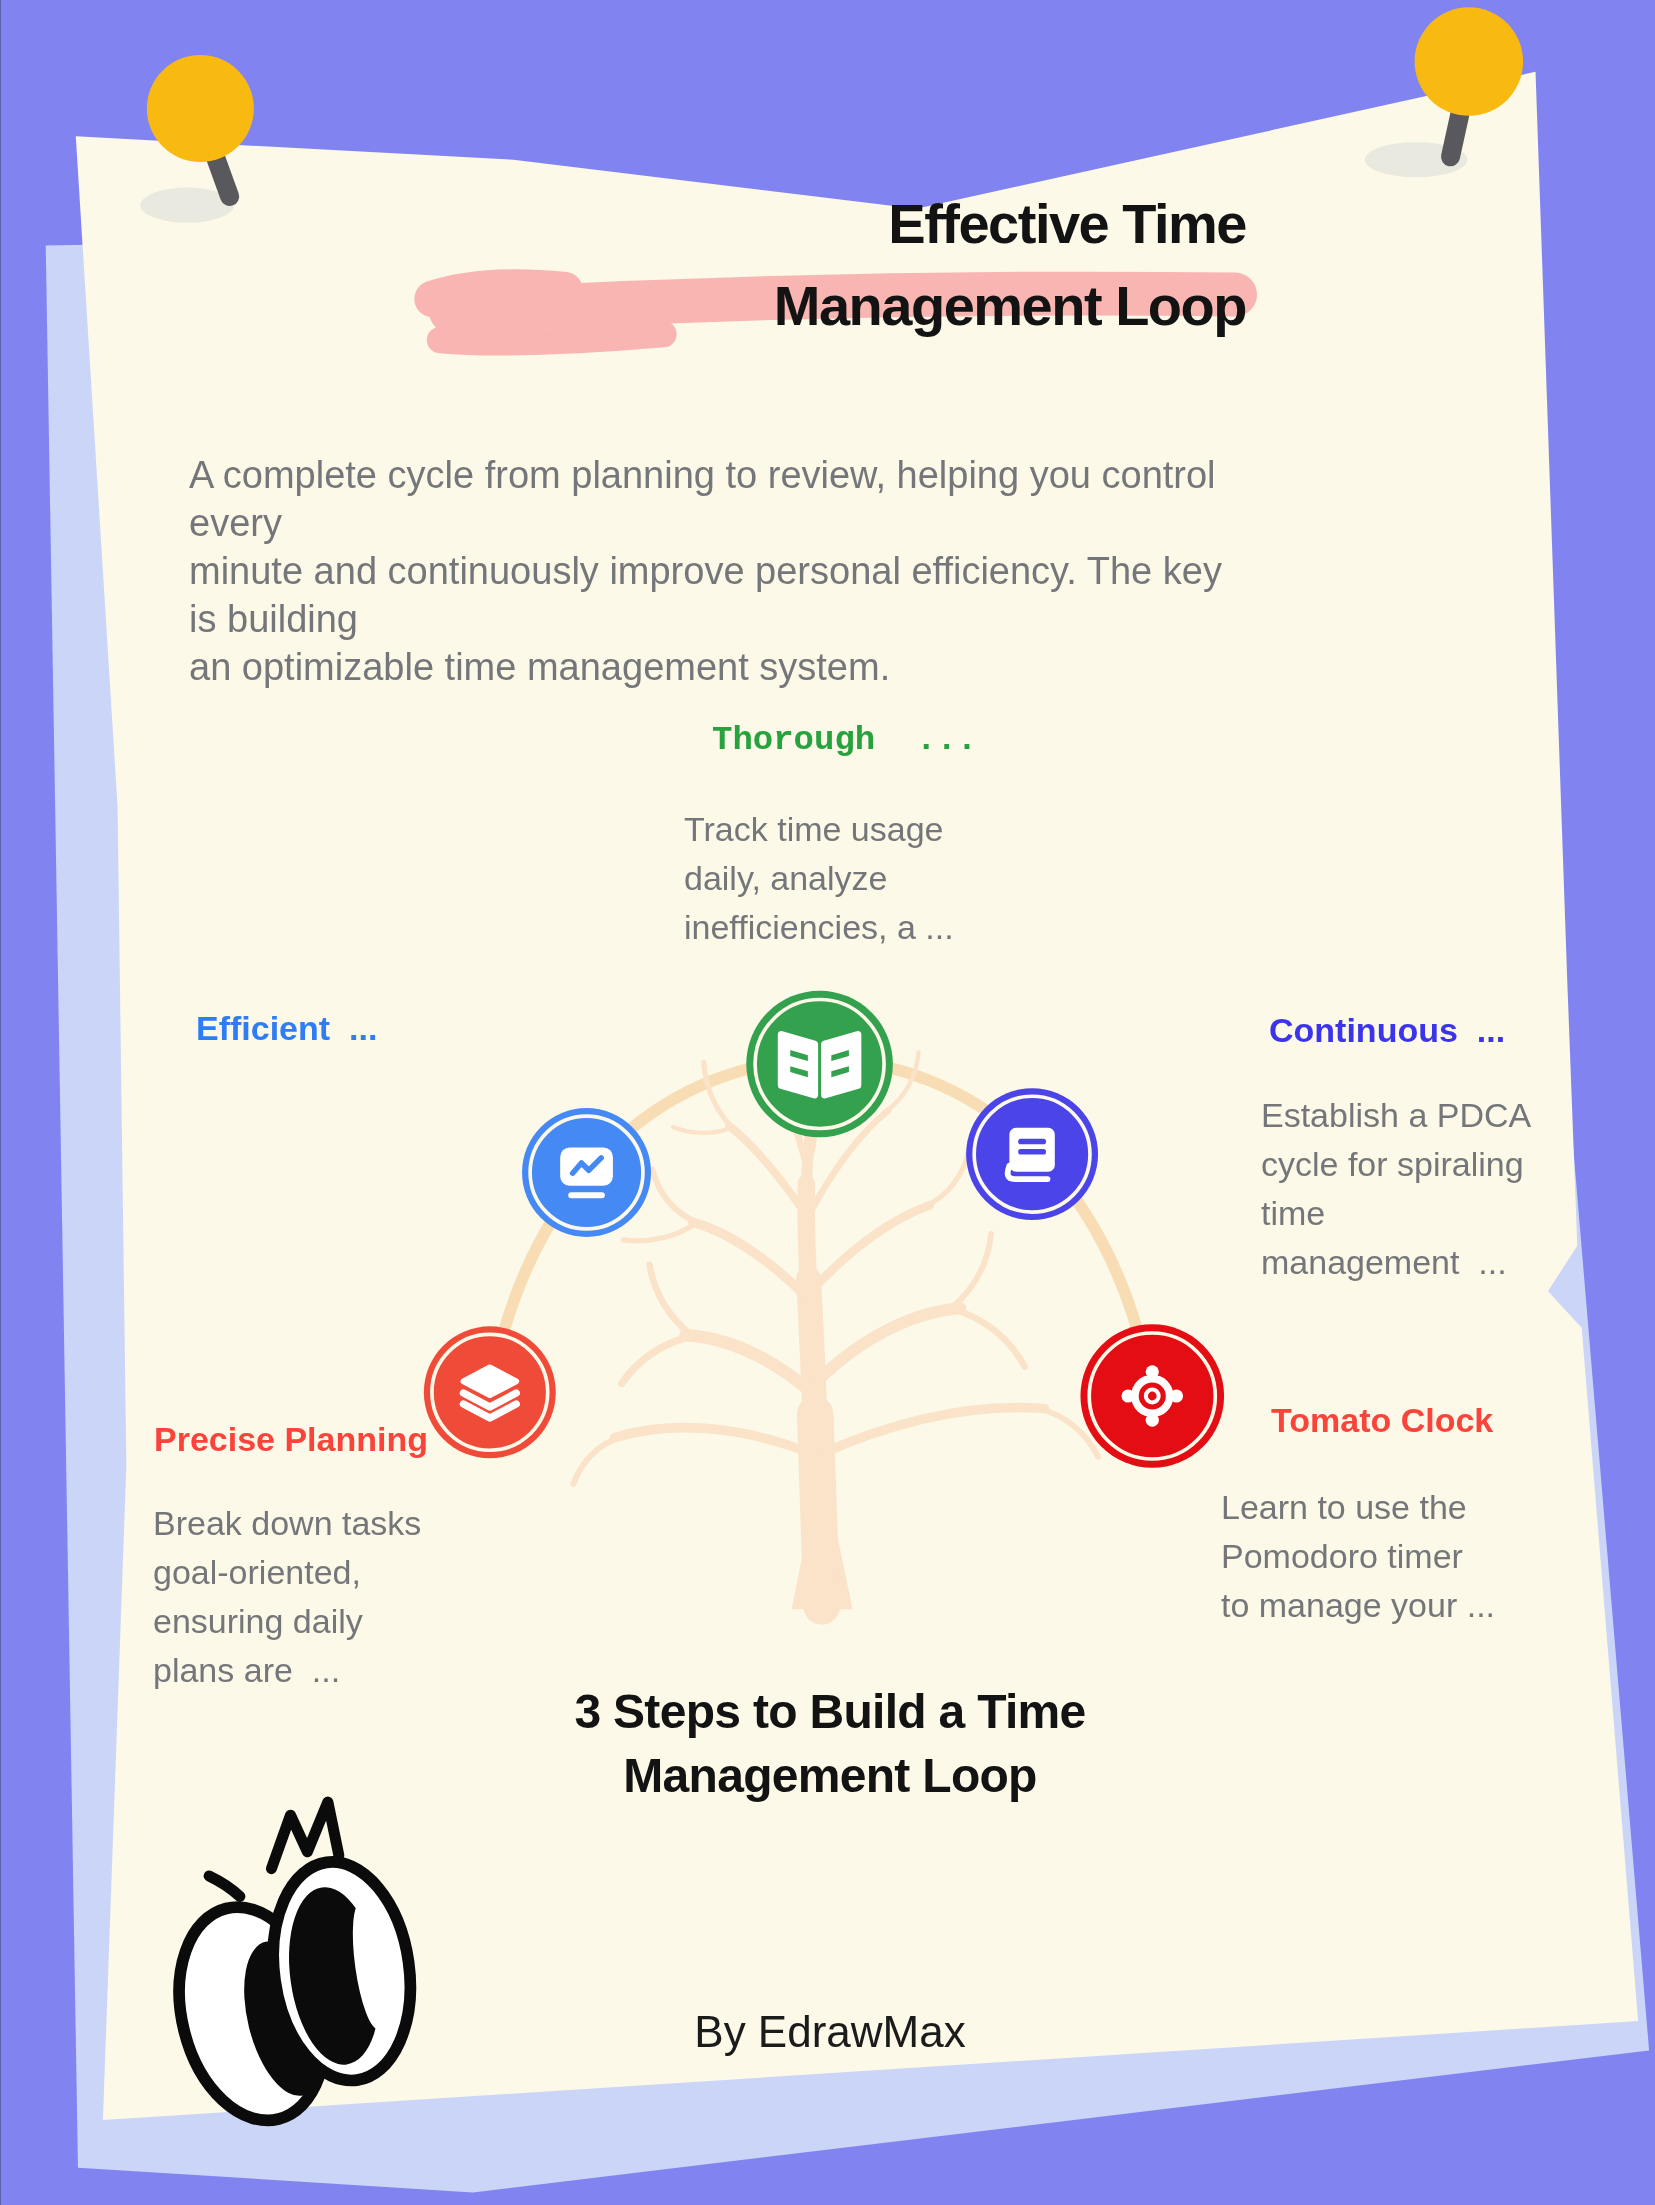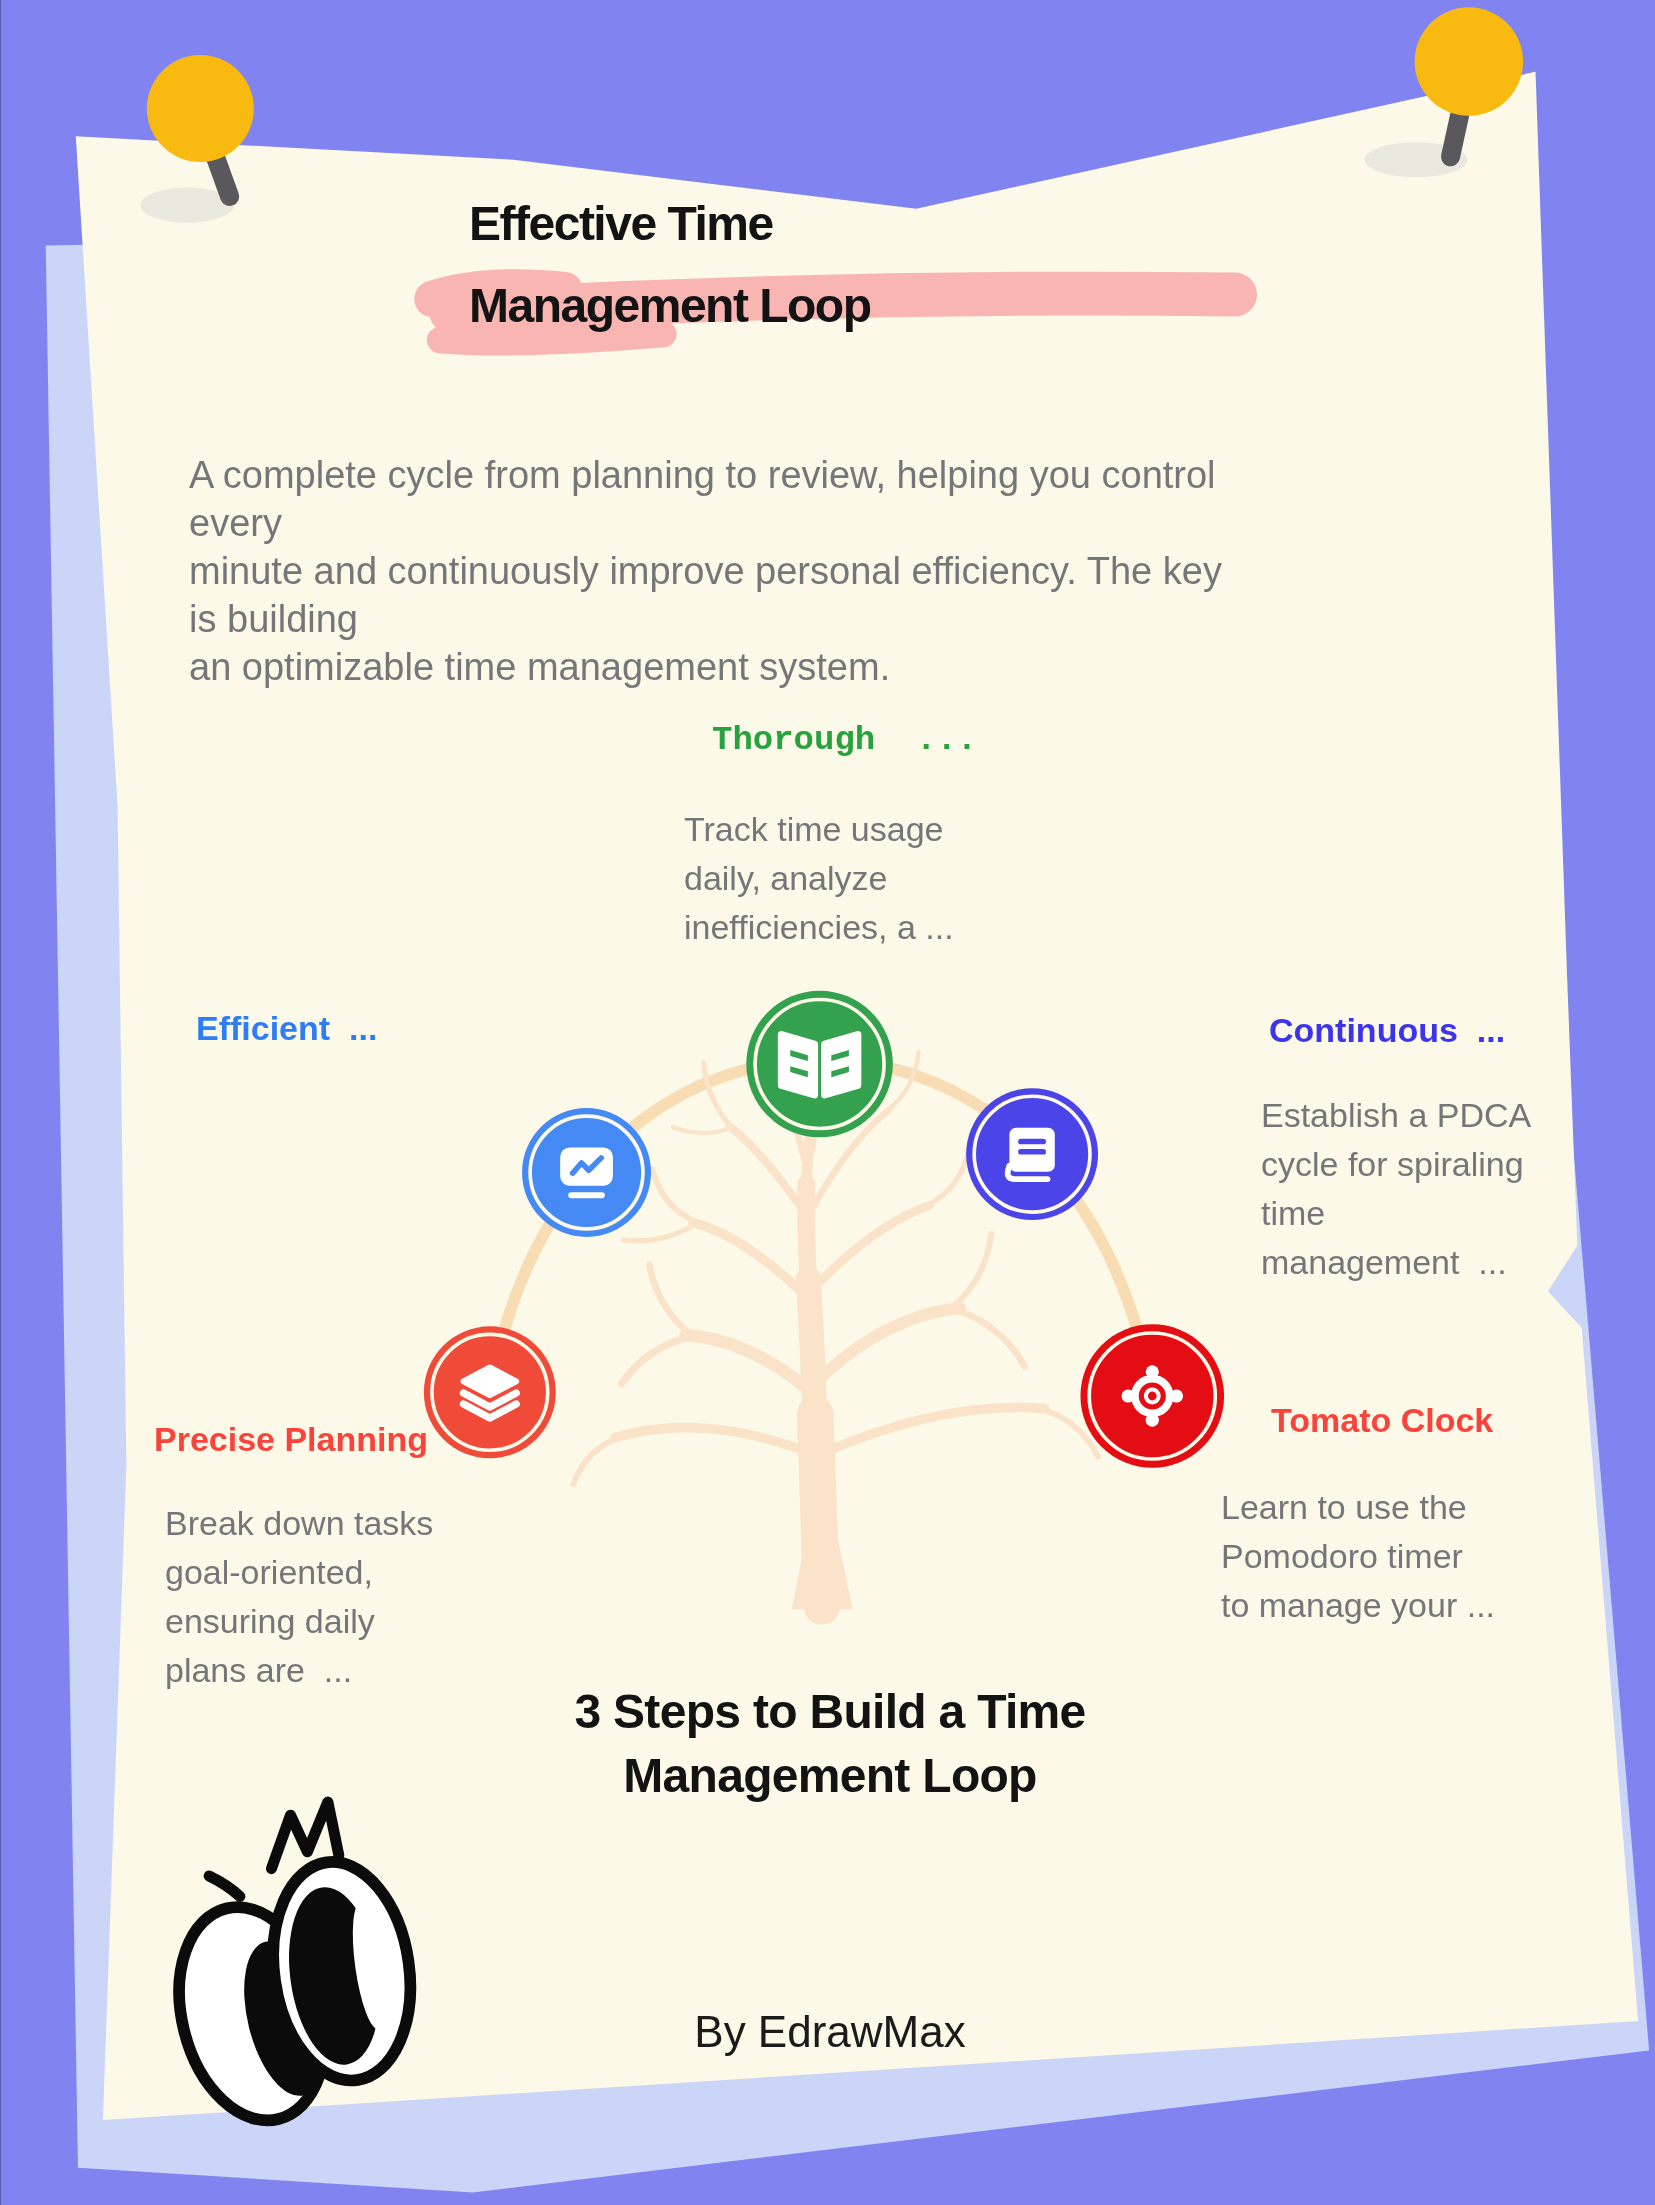--- a/index.html
+++ b/index.html
@@ -5,38 +5,38 @@
   html,body { margin:0; padding:0; background:#333; }
   #canvas {
     position:relative; width:1656px; height:2205px;
     overflow:hidden; font-family:"Liberation Sans", sans-serif;
     outline:2.2px solid #0a0a0a; outline-offset:-2.2px;
     background:#8184F0;
   }
   #bg-svg { position:absolute; left:0; top:0; width:1656px; height:2205px; }
   .txt { position:absolute; white-space:pre-wrap; }
   .title {
-    left:469px; top:183px; width:777px; text-align:left;
-    font-size:48px; line-height:82px; font-weight:bold; letter-spacing:-1.5px;
+    left:469px; top:183px; width:777px; text-align:right;
+    font-size:56px; line-height:82px; font-weight:bold; letter-spacing:-1.5px;
     color:#131313;
   }
   .intro {
     left:189px; top:451px; width:1041px;
     font-size:38px; line-height:48px; color:#75767A; font-weight:normal;
   }
   .node-label { font-size:34px; font-weight:bold; }
   .node-desc  { font-size:34px; line-height:49px; color:#75767A; }
   .h-thorough   { left:712px;  top:721px;font-family:Liberation Mono, monospace;  }
   .b-thorough   { left:684px;  top:805px; width:300px; }
   .h-efficient  { left:196px;  top:1009px; }
   .b-efficient  { left:153px;  top:1091px; width:286px; }
   .h-continuous { left:1269px; top:1011px; }
   .b-continuous { left:1261px; top:1091px; width:293px; }
   .h-precise    { left:154px;  top:1420px; }
-  .b-precise    { left:153px;  top:1499px; width:293px;margin-left:12px; }
+  .b-precise    { left:153px;  top:1499px; width:293px; }
   .h-tomato     { left:1271px; top:1401px; }
   .b-tomato     { left:1221px; top:1483px; width:300px; }
   .caption {
     left:460px; top:1648px; width:740px; text-align:center;
     font-size:48px; line-height:64px; font-weight:bold; color:#131313;
     letter-spacing:-0.7px;
   }
   .byline {
     left:537px; top:2007px; width:586px; text-align:center;
     font-size:44px; color:#1b1b1b;

